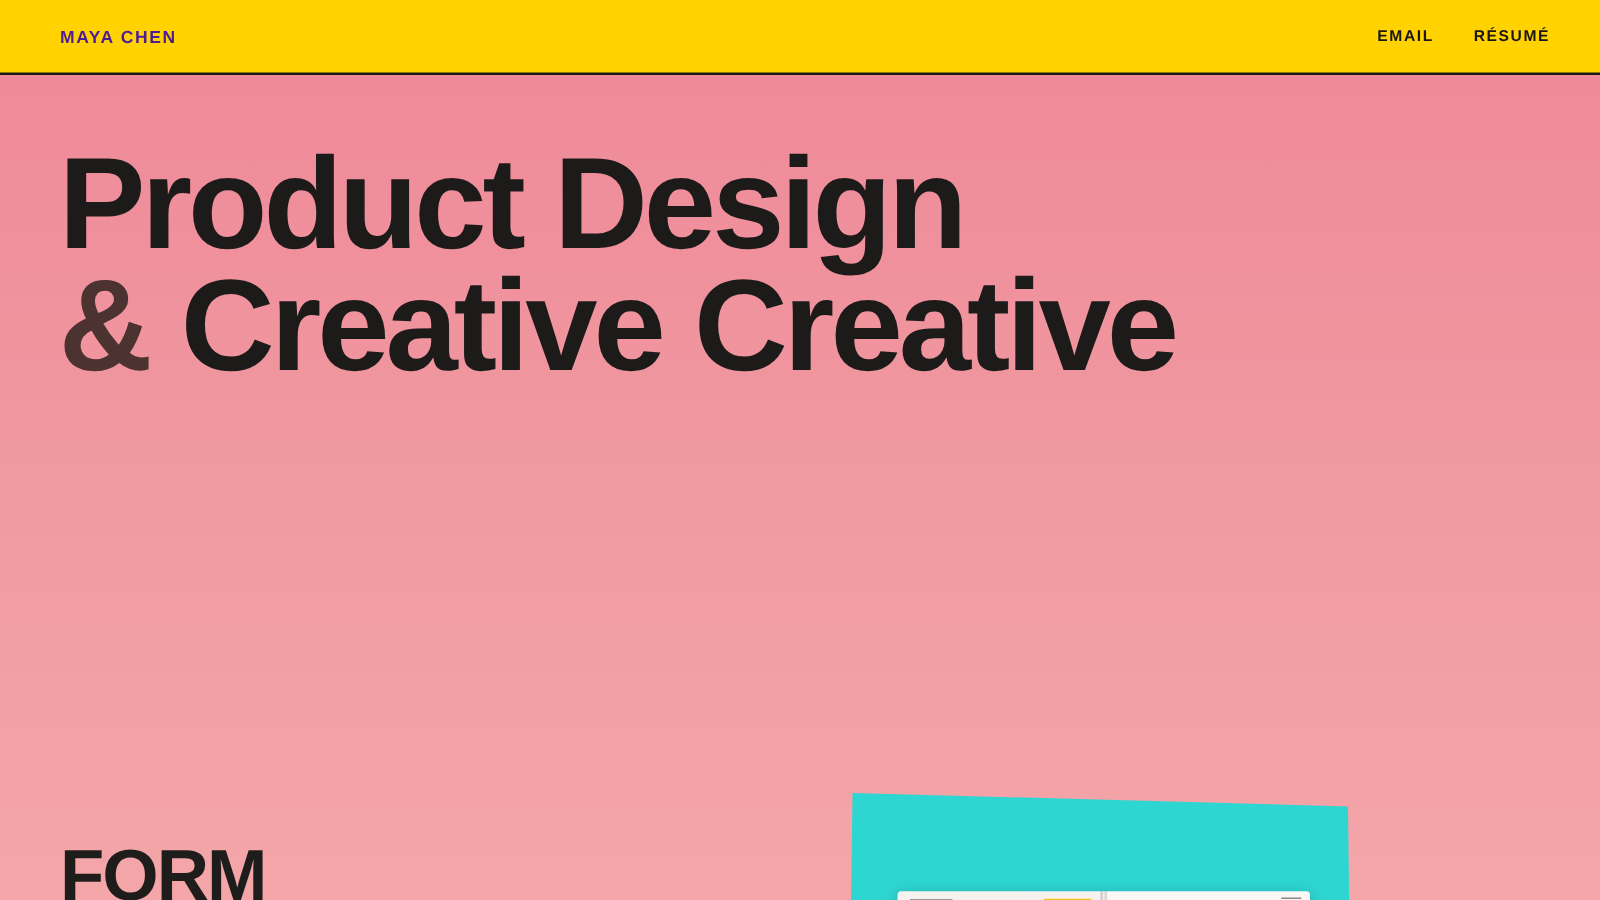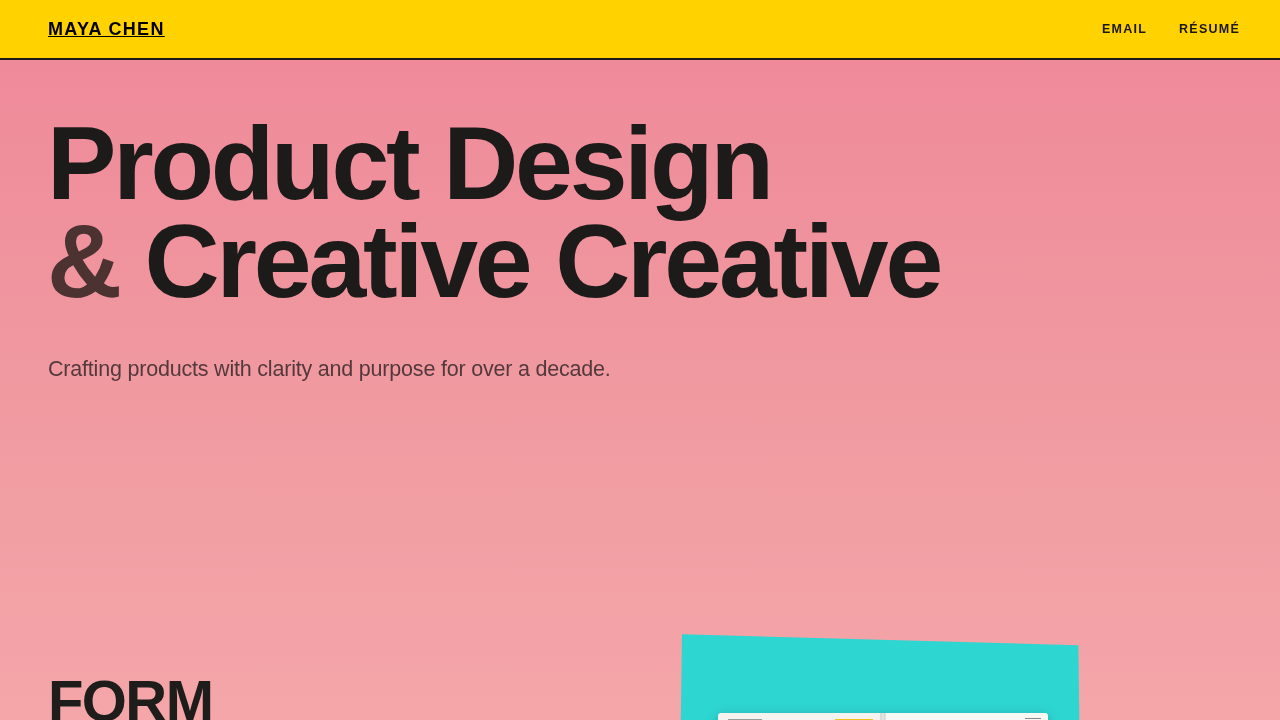--- a/index.html
+++ b/index.html
@@ -18,23 +18,22 @@
   
   .site-header{
     position:absolute; top:0; left:0; width:1280px; height:60px;
     background:#ffd200;
     border-bottom:2px solid #1c1a18;
     display:flex; align-items:center; justify-content:space-between;
     padding:0 40px 0 48px;
     z-index:20;
   }
   .brand{
-    font-size:18px; font-weight:bold; color:#000000;
+    font-size:14px; font-weight:bold; color:#4c1d95;
     letter-spacing:1.3px;
-    text-decoration:underline;
   }
   .nav{ display:flex; align-items:flex-start; gap:32px; }
   .nav-link{
     font-size:12.5px; font-weight:bold; color:#1a1714;
     letter-spacing:1.25px; text-decoration:none; cursor:pointer;
   }
 
   
   .hero{
     position:absolute; top:60px; left:0; width:1280px; height:660px;
@@ -115,21 +114,20 @@
     <a class="nav-link">EMAIL</a>
     <a class="nav-link">RÉSUMÉ</a>
   </nav>
 </header>
 
 <main class="hero">
 
   <h1 class="headline"><span>Product Design</span><br><span class="amp">&amp;</span><span> Creative Creative</span></h1>
 
   <p class="subtitle">
-    <span>Crafting products with clarity and purpose for over a decade.</span>
   </p>
 
   <h2 class="section-word">FORM</h2>
 
   <figure class="photo">
     <div class="teal-sheet"></div>
 
     <div class="book">
       <div class="page page-left">
 

